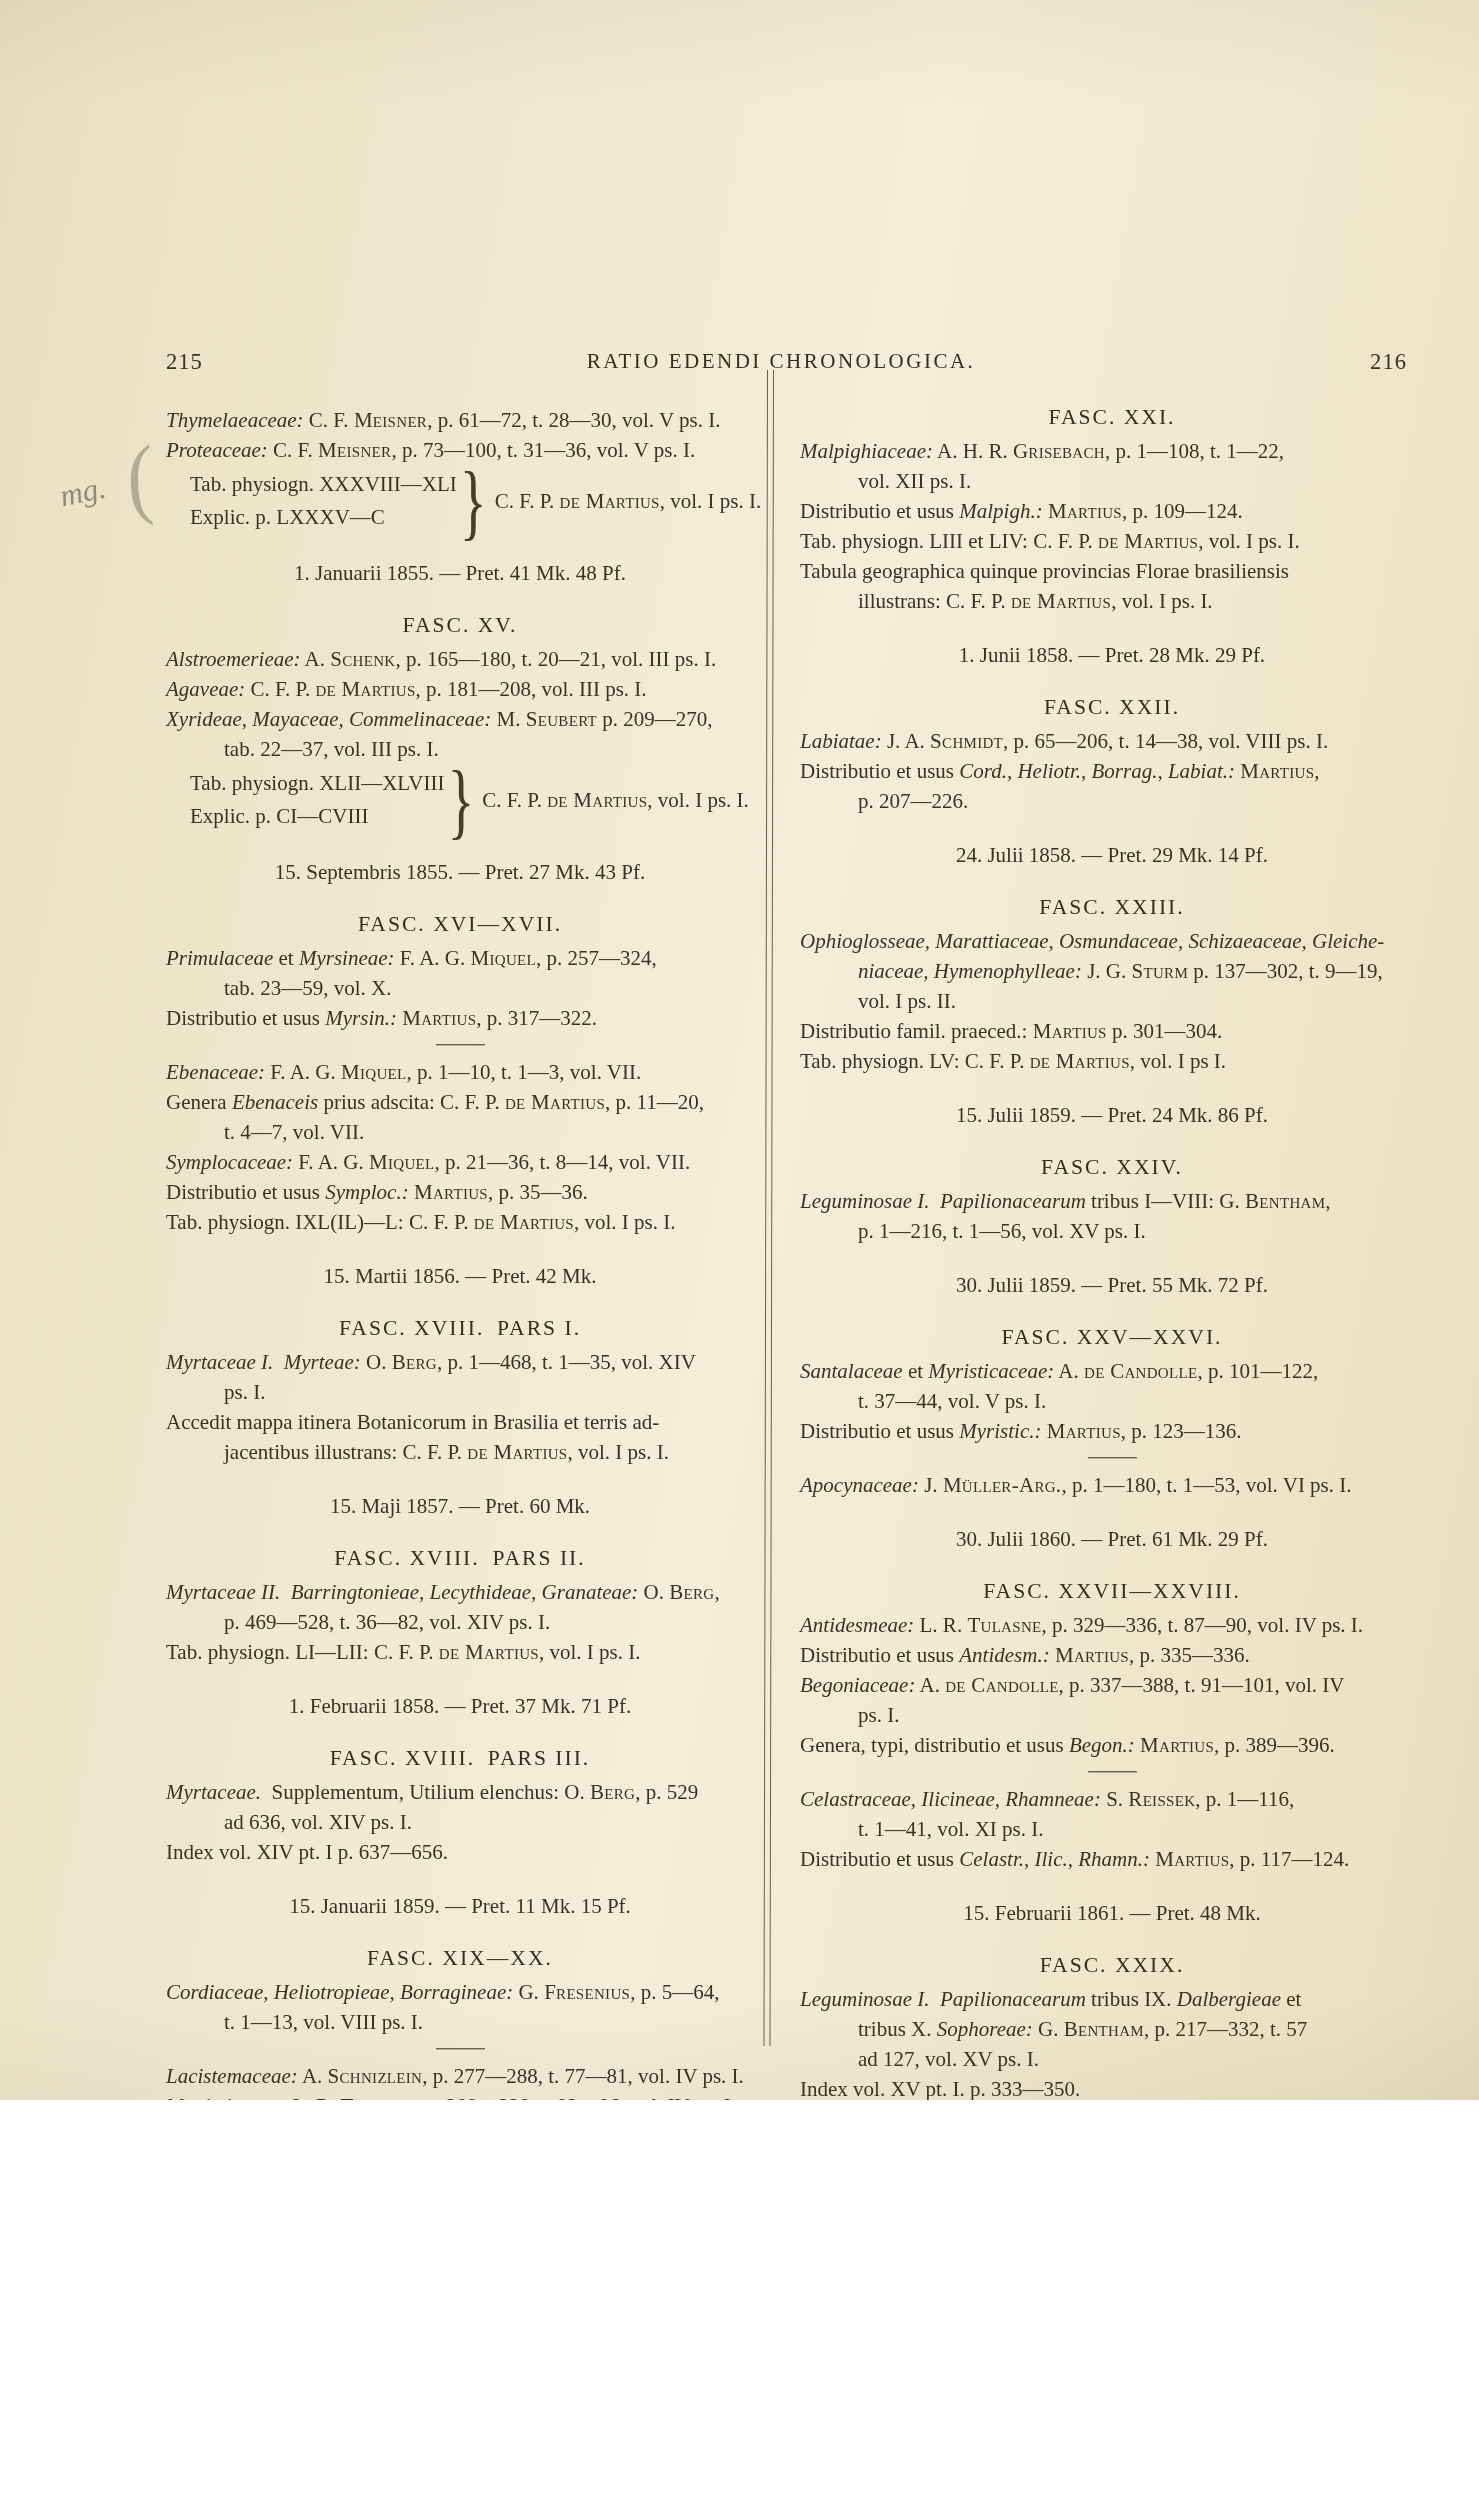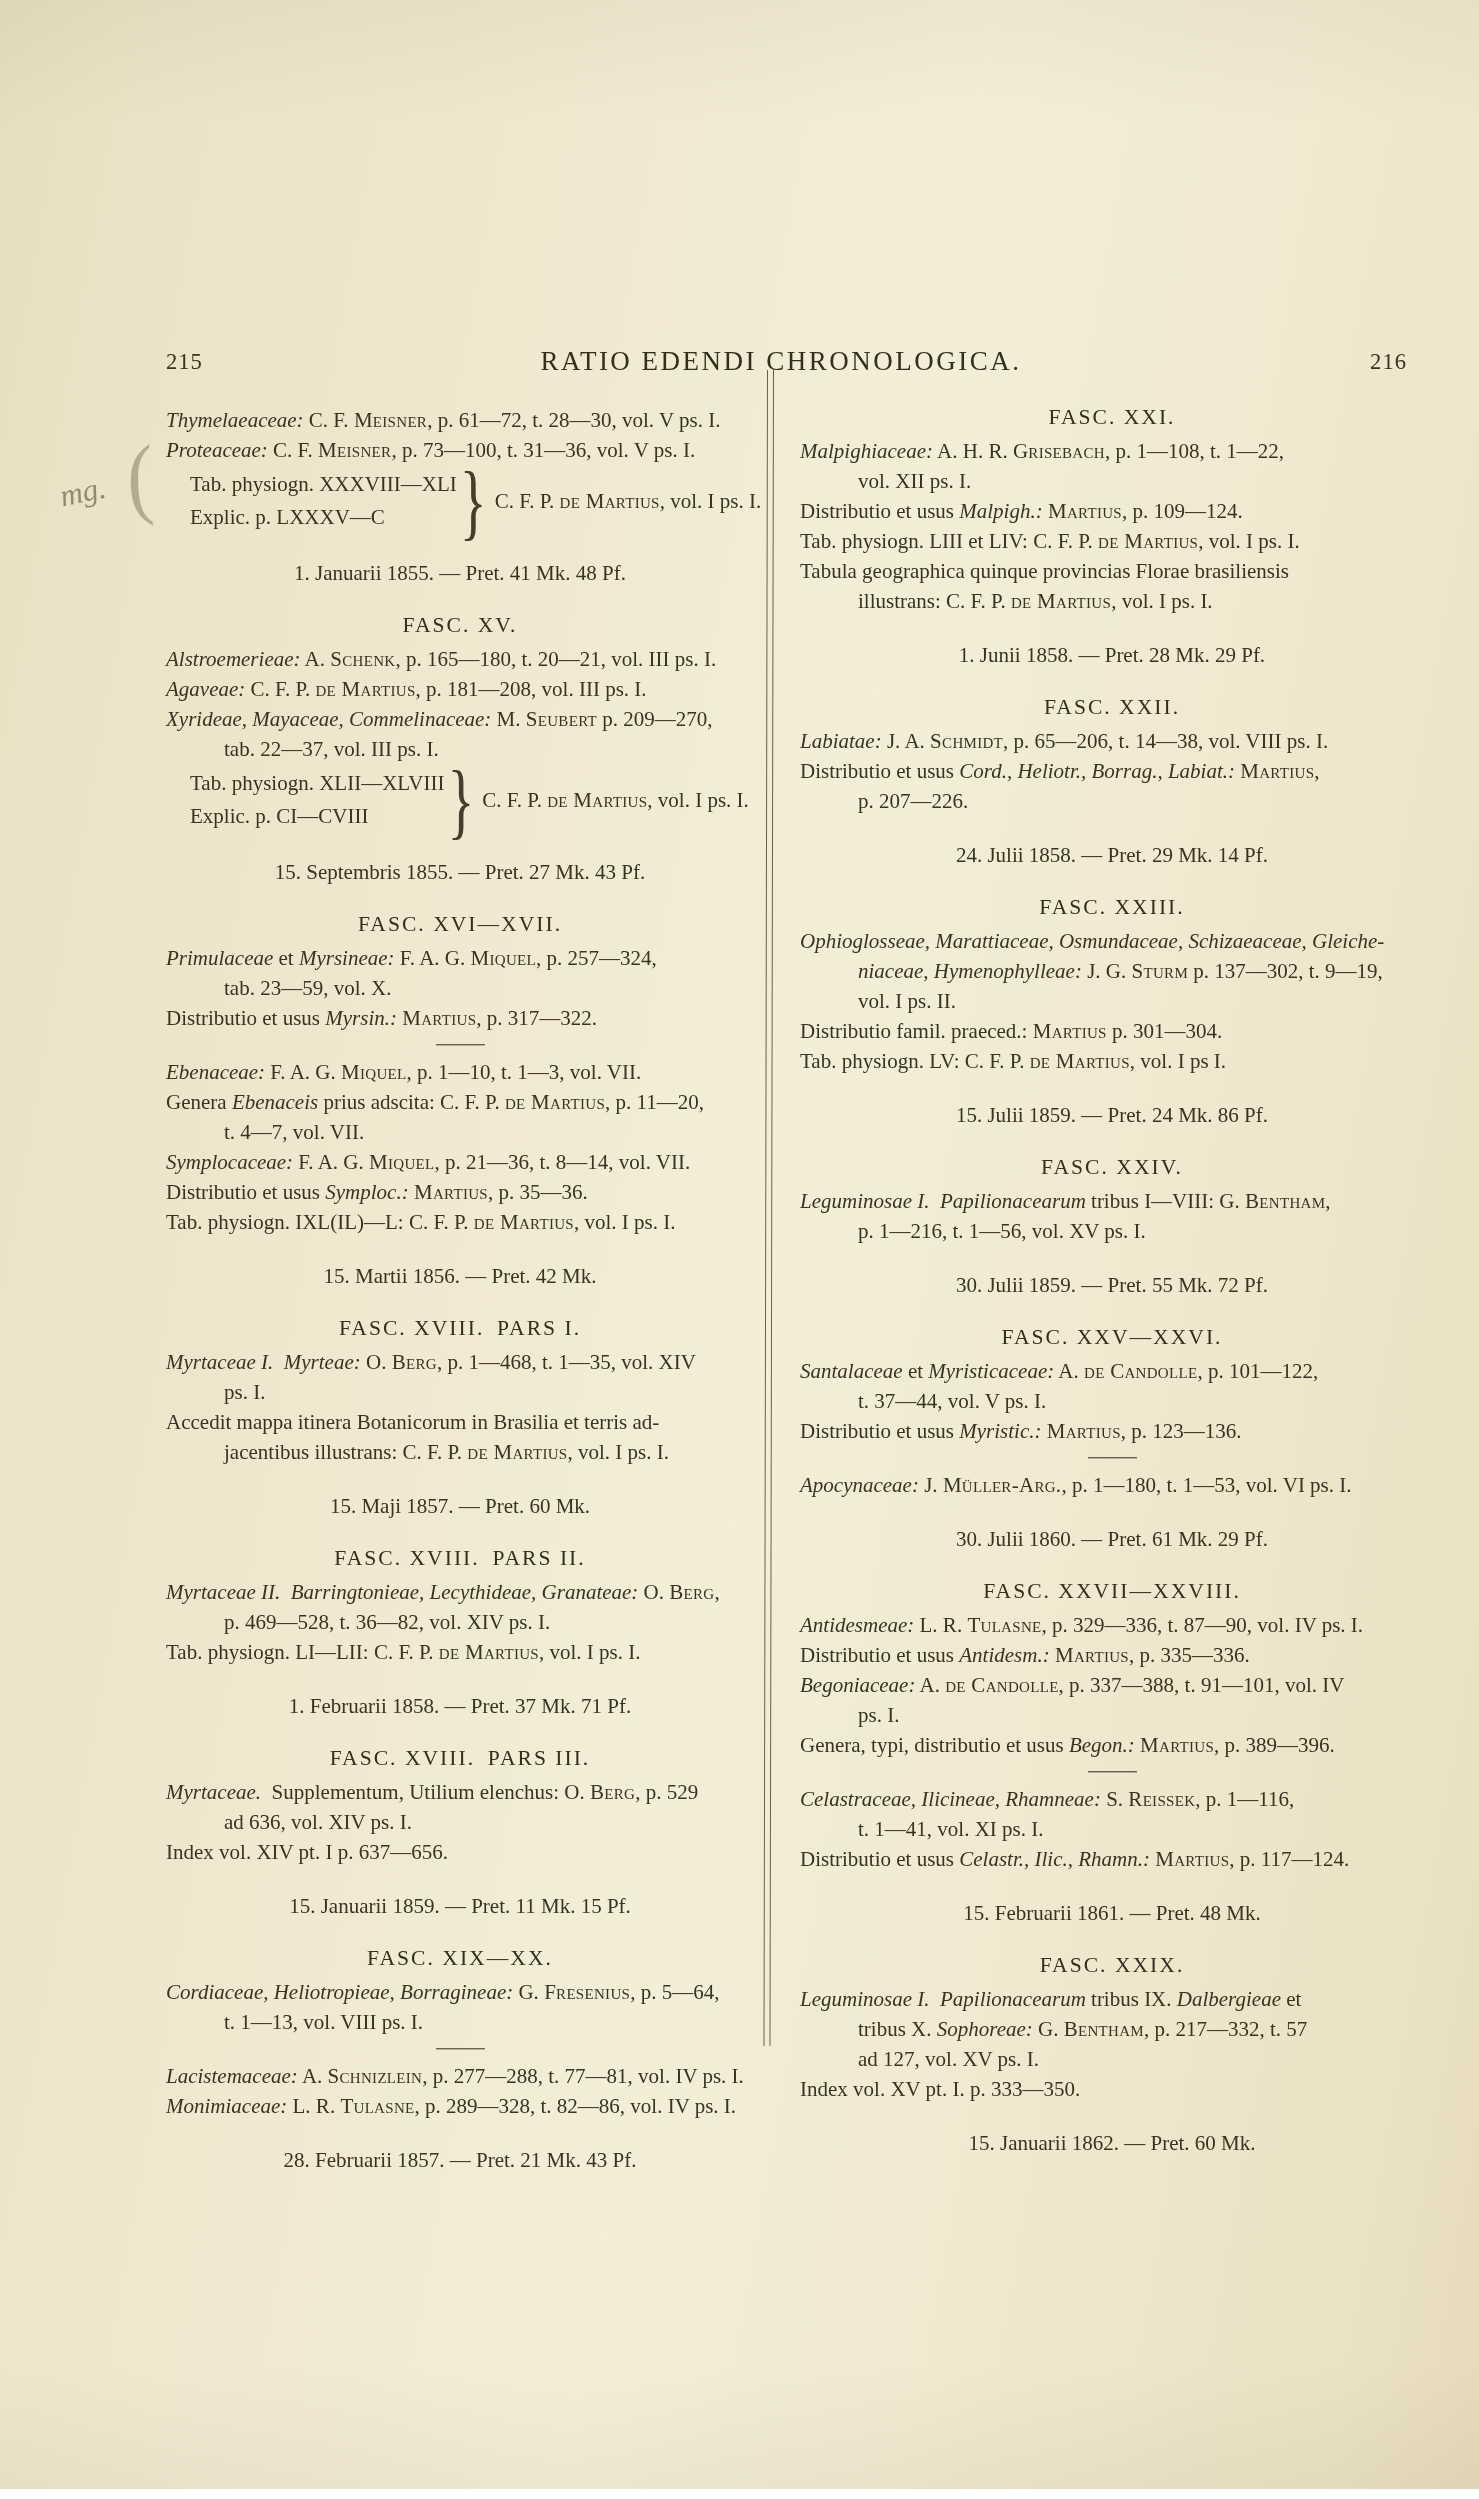--- a/index.html
+++ b/index.html
@@ -1,34 +1,34 @@
 <!DOCTYPE html>
 <html style="font-size:8px"><head>
 <meta charset="utf-8">
 <style>
   html,body{margin:0;padding:0;}
   .page{
     position:relative;
-    width:1479px;height:2489px;
+    width:1479px;height:2100px;
     overflow:hidden;
     font-family:"Liberation Serif", serif;
     color:#3a3222;
     background:
       linear-gradient(180deg, rgba(95,84,52,.05) 0%, rgba(0,0,0,0) 5%, rgba(0,0,0,0) 95%, rgba(95,84,52,.05) 100%),
       linear-gradient(100deg, #e6dcbe 0%, #ebe2c6 7%, #f0e8cf 30%, #f4eed9 52%, #f1e9d0 70%, #ebe1c4 92%, #e5dabc 100%);
   }
   .hdr-num{
     position:absolute;top:348px;
     font-size:22.6px;line-height:28px;letter-spacing:1px;
   }
   #pn-left{left:166px;}
   #pn-right{left:1337px;width:70px;text-align:right;}
   .hdr-title{
     position:absolute;top:346px;left:502px;width:558px;
-    text-align:center;font-size:27px;line-height:30px;letter-spacing:2.5px;
+    text-align:center;font-size:21px;line-height:30px;letter-spacing:2.5px;
     color:#352e1e;
   }
   .divider{
     position:absolute;left:767px;top:370px;height:1676px;width:4.5px;
     border-left:1.5px solid rgba(80,72,54,.85);
     border-right:1.5px solid rgba(80,72,54,.85);
     transform:rotate(.12deg);transform-origin:top center;
   }
   .column{position:absolute;font-size:21px;line-height:30px;}
   #col-left{left:166px;top:405px;width:588px;}

